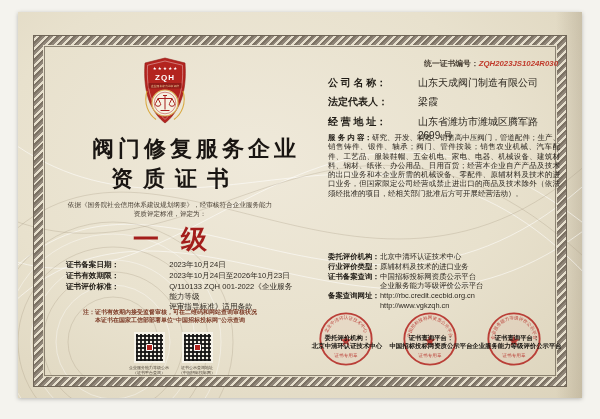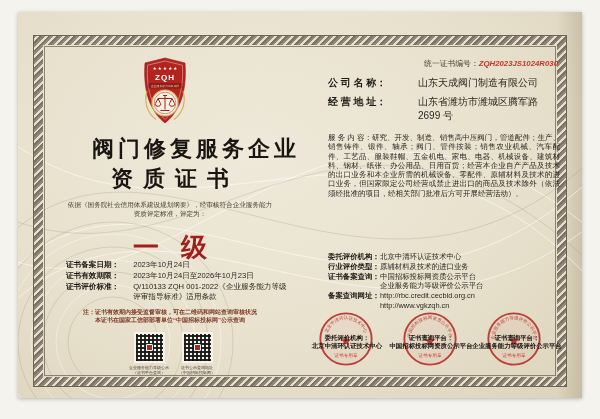--- a/index.html
+++ b/index.html
@@ -27,51 +27,51 @@
 
   
   .badge { position:absolute; left:124px; top:45px; width:46px; height:68px; }
   .title1 { position:absolute; left:22px; top:122px; width:260px; text-align:right;
     font-size:22px; font-weight:900; letter-spacing:4px; color:#191512; }
   .title2 { position:absolute; left:22px; top:152px; width:260px; text-align:center;
     font-size:22px; font-weight:900; letter-spacing:10px; text-indent:10px; color:#191512; }
   .basis { position:absolute; left:28px; top:189px; width:248px; text-align:center;
     font-size:6.6px; line-height:8.6px; color:#4a4136; }
   .grade { position:absolute; left:22px; top:210px; width:260px; text-align:center;
-    font-size:26px; font-weight:900; color:#a31d1b; letter-spacing:22px; text-indent:22px;margin-top:8px; }
+    font-size:26px; font-weight:900; color:#a31d1b; letter-spacing:22px; text-indent:22px; }
   .lfields { position:absolute; left:48px; top:248px; width:232px; font-size:7.6px; line-height:9.6px; }
-  .lrow { display:flex; margin-bottom:1.6px; }
+  .lrow { display:flex; margin-bottom:1.6px;gap:36px; }
   .lrow .lbl { font-weight:bold; white-space:nowrap; color:#1e1a14; }
   .lrow .val { color:#2c2720;margin-left:14px; }
   .note { position:absolute; left:26px; top:297px; width:252px; text-align:center;
     font-size:6px; line-height:7.8px; color:#7c3a26; font-weight:bold; }
   .qrwrap { position:absolute; left:0; top:322px; width:300px; }
   .qr { position:absolute; width:27px; height:27px; background:#f5f2e8;
     background-image:
       repeating-linear-gradient(0deg, rgba(20,20,20,.9) 0 2px, transparent 2px 4px),
       repeating-linear-gradient(90deg, rgba(20,20,20,.9) 0 2px, rgba(245,242,232,.9) 2px 4px);
     outline:2px solid #f5f2e8; }
   .qr .dot { position:absolute; left:10px; top:10px; width:7px; height:7px; background:#b3241f;
     border:1px solid #fff; border-radius:1px; }
   .qr.q1 { left:118px; } .qr.q2 { left:166px; }
   .qrcap { position:absolute; top:31px; width:60px; text-align:center;
     font-size:4px; line-height:5px; color:#4a4136; }
   .qrcap.c1 { left:101px; } .qrcap.c2 { left:149px; }
 
   
   .serial { position:absolute; left:300px; top:46px; width:240px; text-align:right; font-size:7.8px; }
-  .serial .lbl { color:#4a4136; font-weight:normal; }
+  .serial .lbl { color:#4a4136; font-weight:bold; }
   .serial .val { color:#c03a2b; font-weight:bold;font-style:italic; }
   .rfields { position:absolute; left:310px; top:64px; width:230px; font-size:10px; }
   .rrow { display:flex; margin-bottom:5.4px; }
   .rrow .lbl { font-weight:bold; width:50px; min-width:50px; white-space:nowrap; color:#1e1a14; }
   .rrow .val { color:#2c2720;margin-left:40px; }
   .service { position:absolute; left:310px; top:121px; width:232px;
     font-size:7.5px; line-height:9.3px; text-align:justify; color:#2c2720; }
-  .service .lbl { font-weight:normal; color:#1e1a14; }
+  .service .lbl { font-weight:bold; color:#1e1a14; }
   .mfields { position:absolute; left:310px; top:240px; width:232px; font-size:7.4px; line-height:9.8px; }
   .mrow { display:flex; }
   .mrow .lbl { font-weight:bold; width:52px; min-width:52px; white-space:nowrap; color:#1e1a14; }
   .mrow .val { color:#2c2720; }
   .preline { white-space:pre-line; }
 
   
   .stamp { position:absolute; top:299px; width:56px; height:56px; opacity:.85; }
   .stamp.s1 { left:300px; } .stamp.s2 { left:384px; } .stamp.s3 { left:468px; }
   .stamplabel { position:absolute; width:110px; text-align:center; z-index:4;
@@ -180,20 +180,24 @@
       <div class="serial">
         <span class="lbl">统一证书编号：</span><span class="val">ZQH2023JS1024R030</span>
       </div>
 
       <div class="rfields">
         <div class="rrow">
           <span class="lbl">公 司 名 称：</span>
           <span class="val">山东天成阀门制造有限公司</span>
         </div>
         <div class="rrow">
+          <span class="lbl">法定代表人：</span>
+          <span class="val">梁霞</span>
+        </div>
+        <div class="rrow">
           <span class="lbl">经 营 地 址：</span>
           <span class="val">山东省潍坊市潍城区腾军路 2699 号</span>
         </div>
       </div>
 
       <div class="service">
         <span class="lbl">服 务 内 容：</span><span>研究、开发、制造、销售高中压阀门，管道配件；生产、销售铸件、锻件、轴承；阀门、管件按装；销售农业机械、汽车配件、工艺品、服装鞋帽、五金机电、家电、电器、机械设备、建筑材料、钢材、纸张、办公用品、日用百货；经营本企业自产产品及技术的出口业务和本企业所需的机械设备、零配件、原辅材料及技术的进口业务，但国家限定公司经营或禁止进出口的商品及技术除外（依法须经批准的项目，经相关部门批准后方可开展经营活动）。</span>
       </div>
 
       <div class="mfields">

